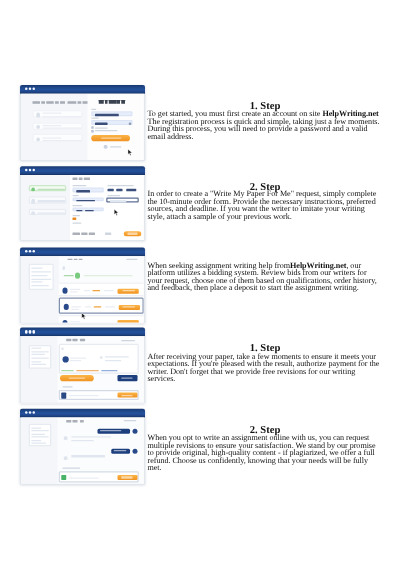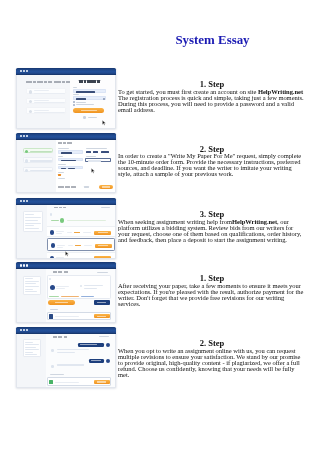--- a/index.html
+++ b/index.html
@@ -73,21 +73,20 @@
   .cursor-arrow{position:absolute;}
   .shadow{box-shadow:0 0.8px 2.2px rgba(25,45,85,.20);}
 
 </style>
 </head>
 <body>
 
 <div class="page">
   <h1 class="page-title">
     <br>
-    <span>System Essay</span>
   </h1>
 
   <div class="steps" id="steps">
       <div class="step" style="top:68.2px;">
         <div class="shot shadow">
           <div class="chrome">
             <div class="dot d1"></div>
             <div class="dot d2"></div>
             <div class="dot d3"></div>
           </div>
@@ -301,21 +300,20 @@
                   <div class="mk btntext" style="left:3.5px;top:1.4px;width:10px;height:1.2px;"></div>
                 </div>
               </div>
             </div>
             <div class="cursor-arrow" style="left:48px;top:38px;"><svg viewBox="0 0 12 17" width="4.2" height="5.9">
                 <path d="M1 1 L1 13.4 L4.2 10.4 L6.3 15.3 L8.4 14.3 L6.3 9.7 L10.6 9.5 Z" fill="#141414" stroke="#ffffff" stroke-width="1.1" stroke-linejoin="round"></path>
               </svg></div>
           </div>
         </div>
         <div class="txtcol">
-          <div class="step-heading">3. Step</div>
           <p class="step-body"><span>When seeking assignment writing help from</span><b>HelpWriting.net</b><span>, our platform utilizes a bidding system. Review bids from our writers for your request, choose one of them based on qualifications, order history, and feedback, then place a deposit to start the assignment writing.</span></p>
         </div>
       </div>
       <div class="step" style="top:262.4px;">
         <div class="shot shadow">
           <div class="chrome">
             <div class="dot d1"></div>
             <div class="dot d2"></div>
             <div class="dot d3"></div>
           </div>

